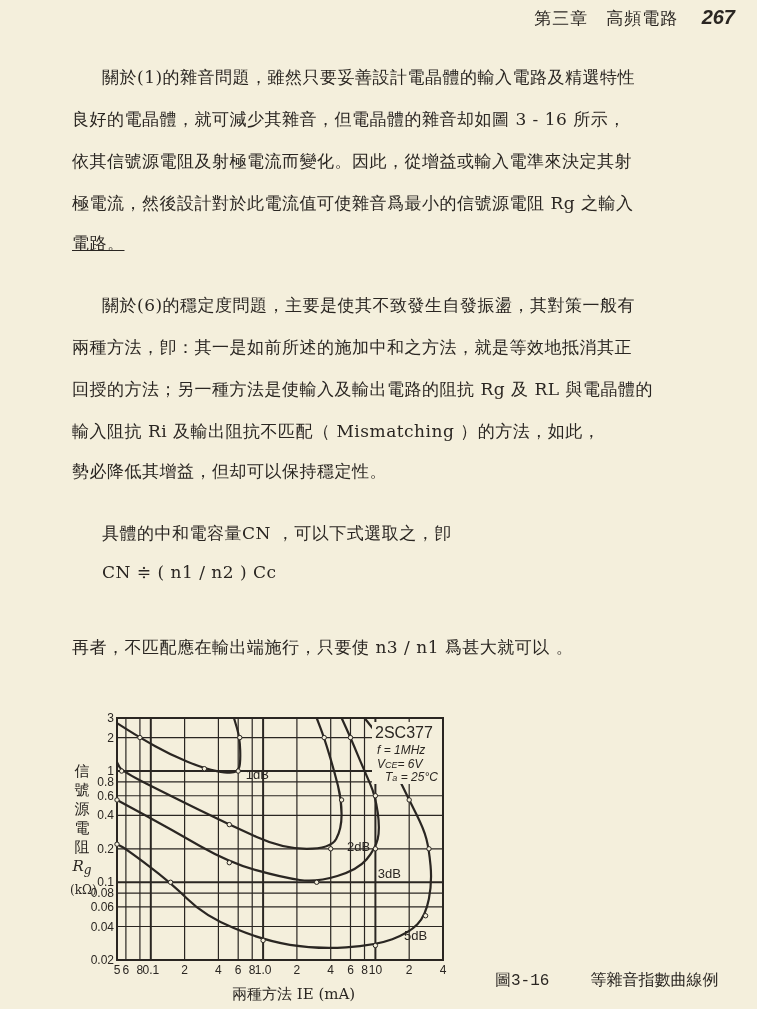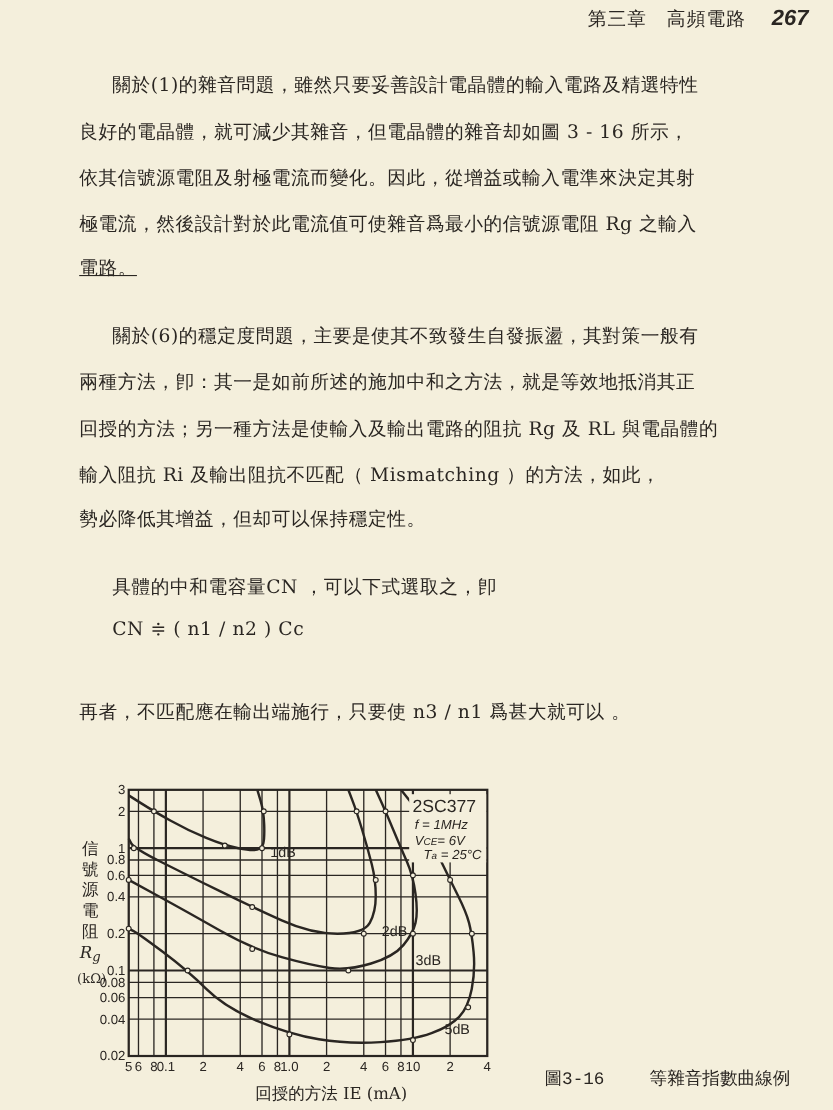--- a/index.html
+++ b/index.html
@@ -141,18 +141,18 @@
     </g>
   <g font-family="Liberation Sans, sans-serif" fill="#2a2622">
     <rect x="372" y="722" width="70" height="62" fill="#f4efdc"></rect>
     <text x="375" y="738" font-size="16">2SC377</text>
     <text x="377" y="754" font-size="12" font-style="italic">f = 1MHz</text>
     <text x="377" y="768" font-size="12" font-style="italic">V<tspan font-size="9">CE</tspan>= 6V</text>
     <text x="385" y="781" font-size="12" font-style="italic">T<tspan font-size="9">a</tspan> = 25°C</text>
   </g>
 </svg>
 
-<div class="xlabel">回授的方法 IE (mA)</div>
+<div class="xlabel">兩種方法 IE (mA)</div>
 
 <div class="caption">
   <span class="fig">圖3-16</span>
   <span>等雜音指數曲線例</span>
 </div>
 
 </body></html>

